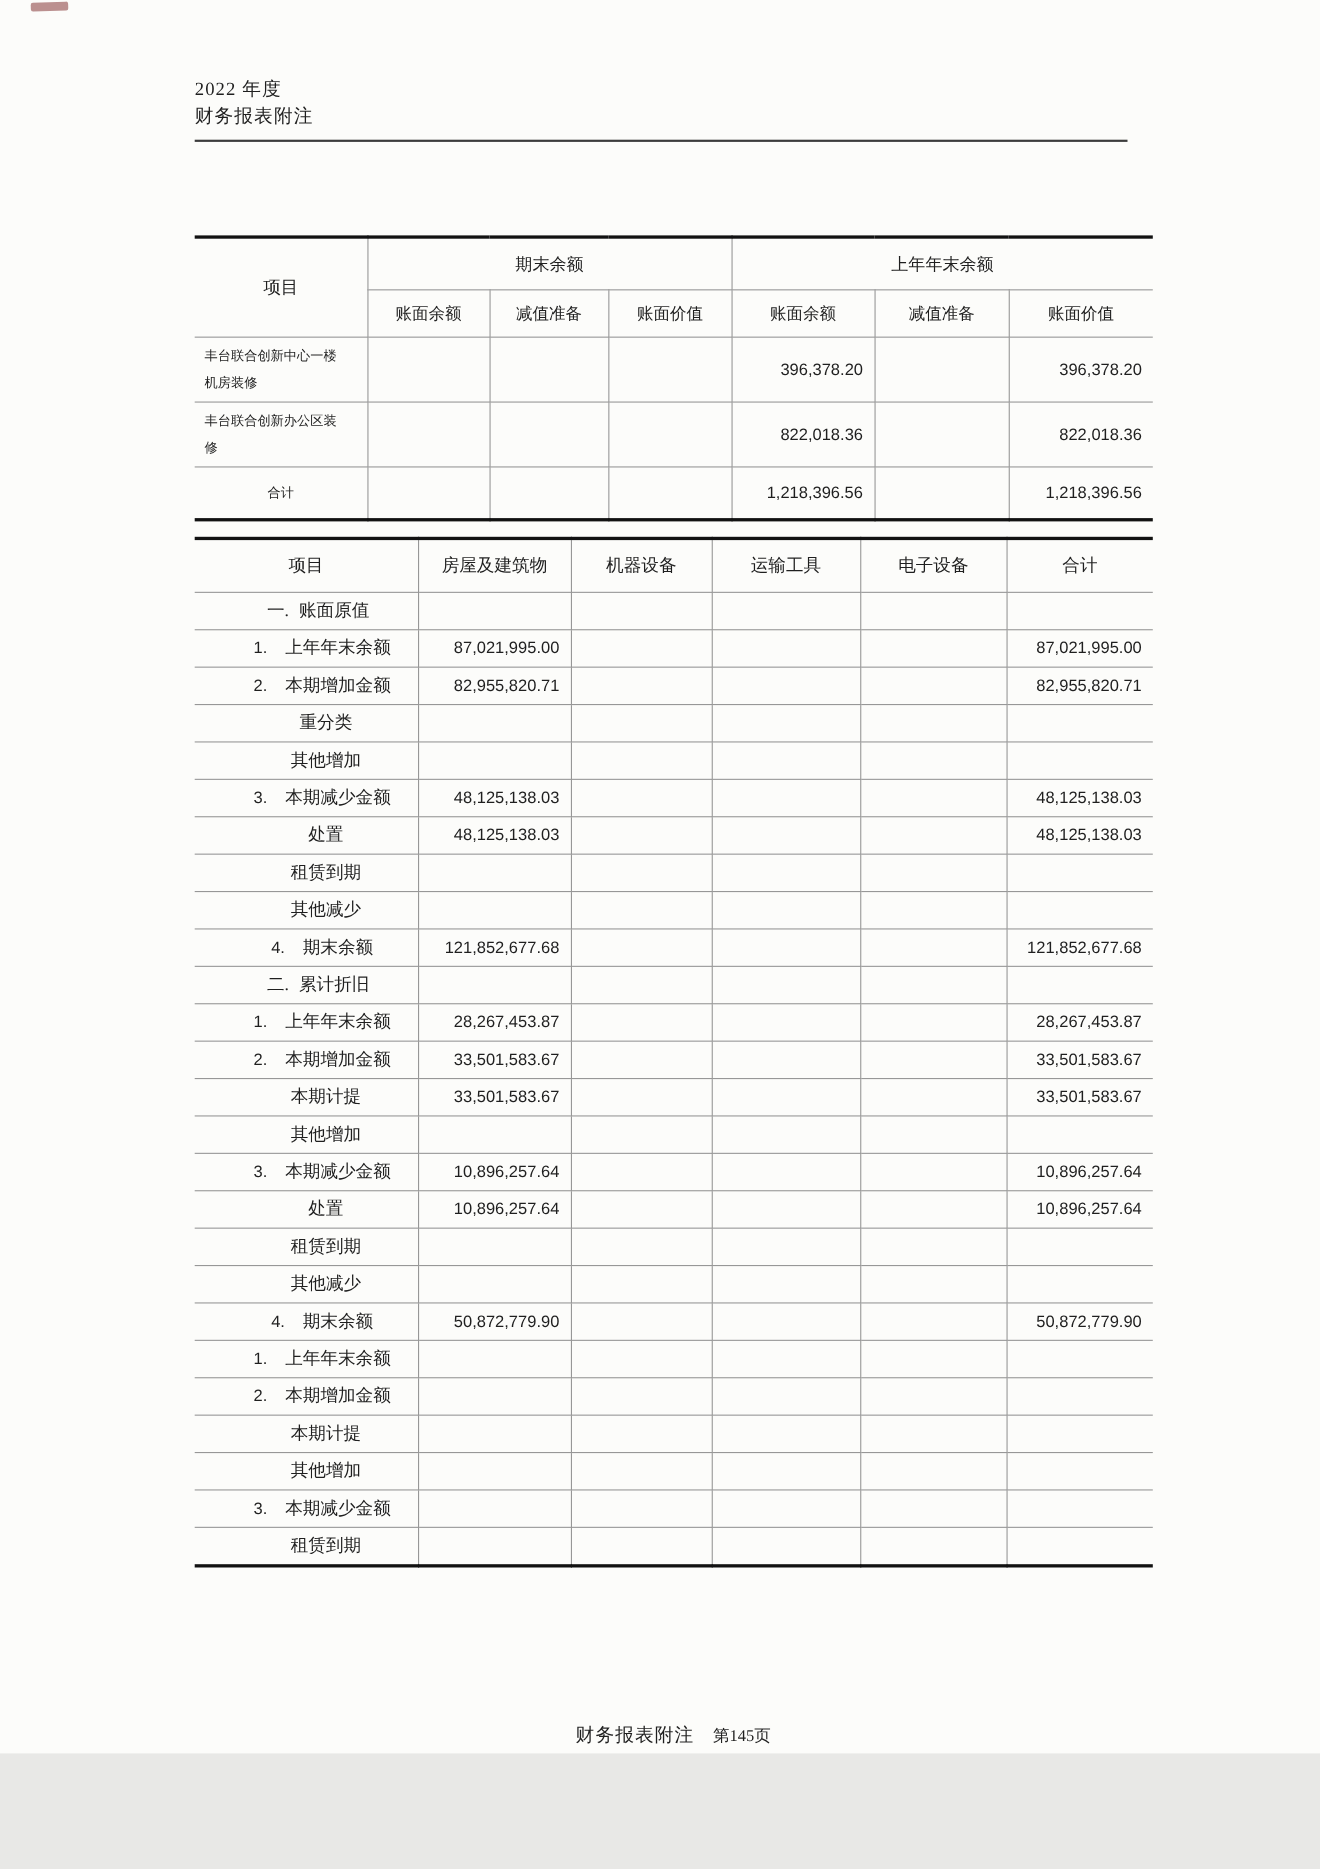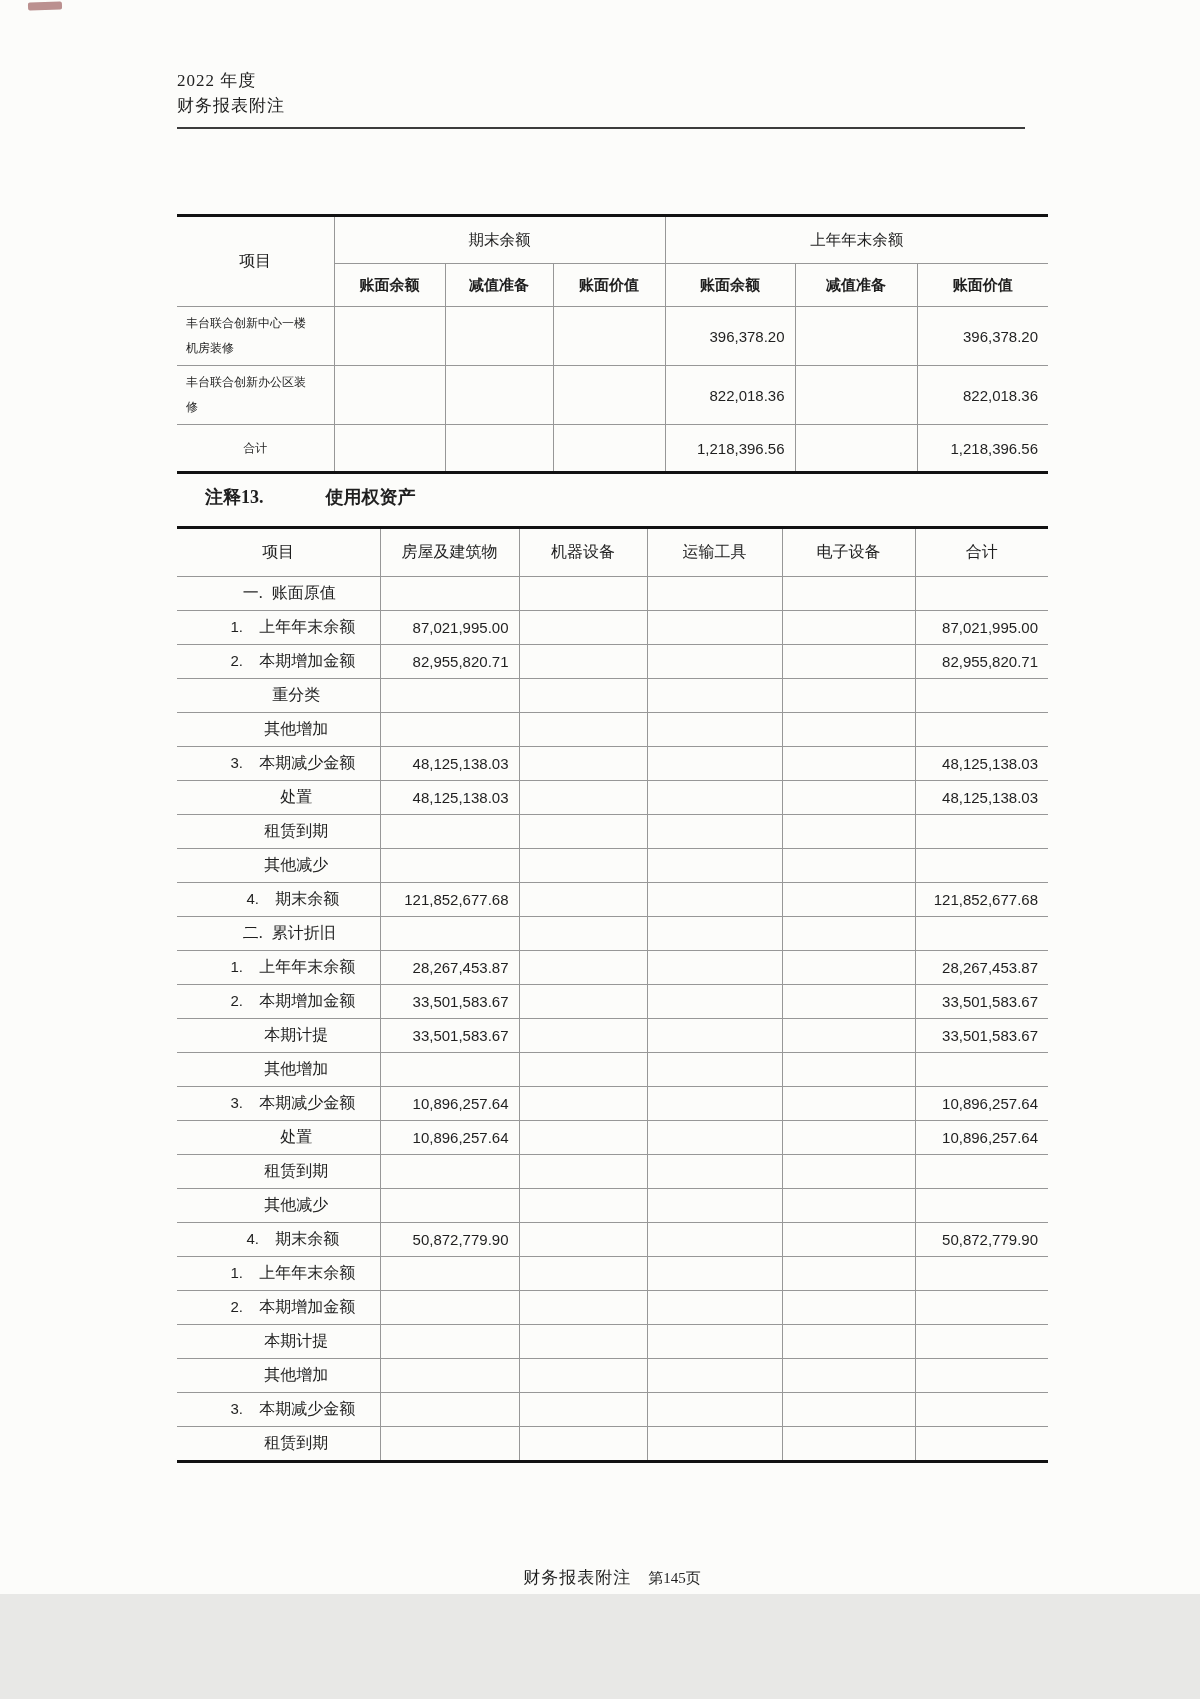--- a/index.html
+++ b/index.html
@@ -33,21 +33,21 @@
   }
   .doc-header div { font-size:17px; line-height:25px; letter-spacing:1px; }
 
   
   table { border-collapse:collapse; table-layout:fixed; width:871px; }
   .t1 { margin-top:85px; border-top:3px solid #121212; border-bottom:3px solid #121212; }
   .t1 th, .t1 td { border-right:1px solid #979797; border-bottom:1px solid #979797; }
   .t1 th:last-child, .t1 td:last-child { border-right:none; }
   .t1 .grp { height:44px; font-size:15.5px; font-weight:normal; text-align:center; }
   .t1 .itemhead { font-size:16px; font-weight:normal; text-align:center; }
-  .t1-sub { height:40px; font-size:15px; font-weight:bold; }
+  .t1-sub { height:40px; font-size:15px; font-weight:normal; }
   .t1-item {
     font-size:12px; text-align:left;
     padding:4px 22px 4px 9px; line-height:25px; height:46px;
   }
   .t1-item.total { text-align:center; padding:0; height:46px; line-height:46px; }
   .val {
     font-family:"Liberation Sans","DejaVu Sans",sans-serif;
     font-size:15px; text-align:right; padding-right:10px;
   }
 
@@ -140,24 +140,20 @@
             <td class="val"></td>
             <td class="val"></td>
             <td class="val"></td>
             <td class="val">1,218,396.56</td>
             <td class="val"></td>
             <td class="val">1,218,396.56</td>
           </tr>
         </tbody>
     </table>
 
-    <div class="note-title">
-      <span class="note-num">注释13.</span>
-      <span class="note-text">使用权资产</span>
-    </div>
 
     <table class="t2">
       <colgroup>
         <col style="width:203px">
           <col style="width:139px">
           <col style="width:128px">
         <col style="width:135px">
           <col style="width:133px">
           <col style="width:133px">
       </colgroup>

